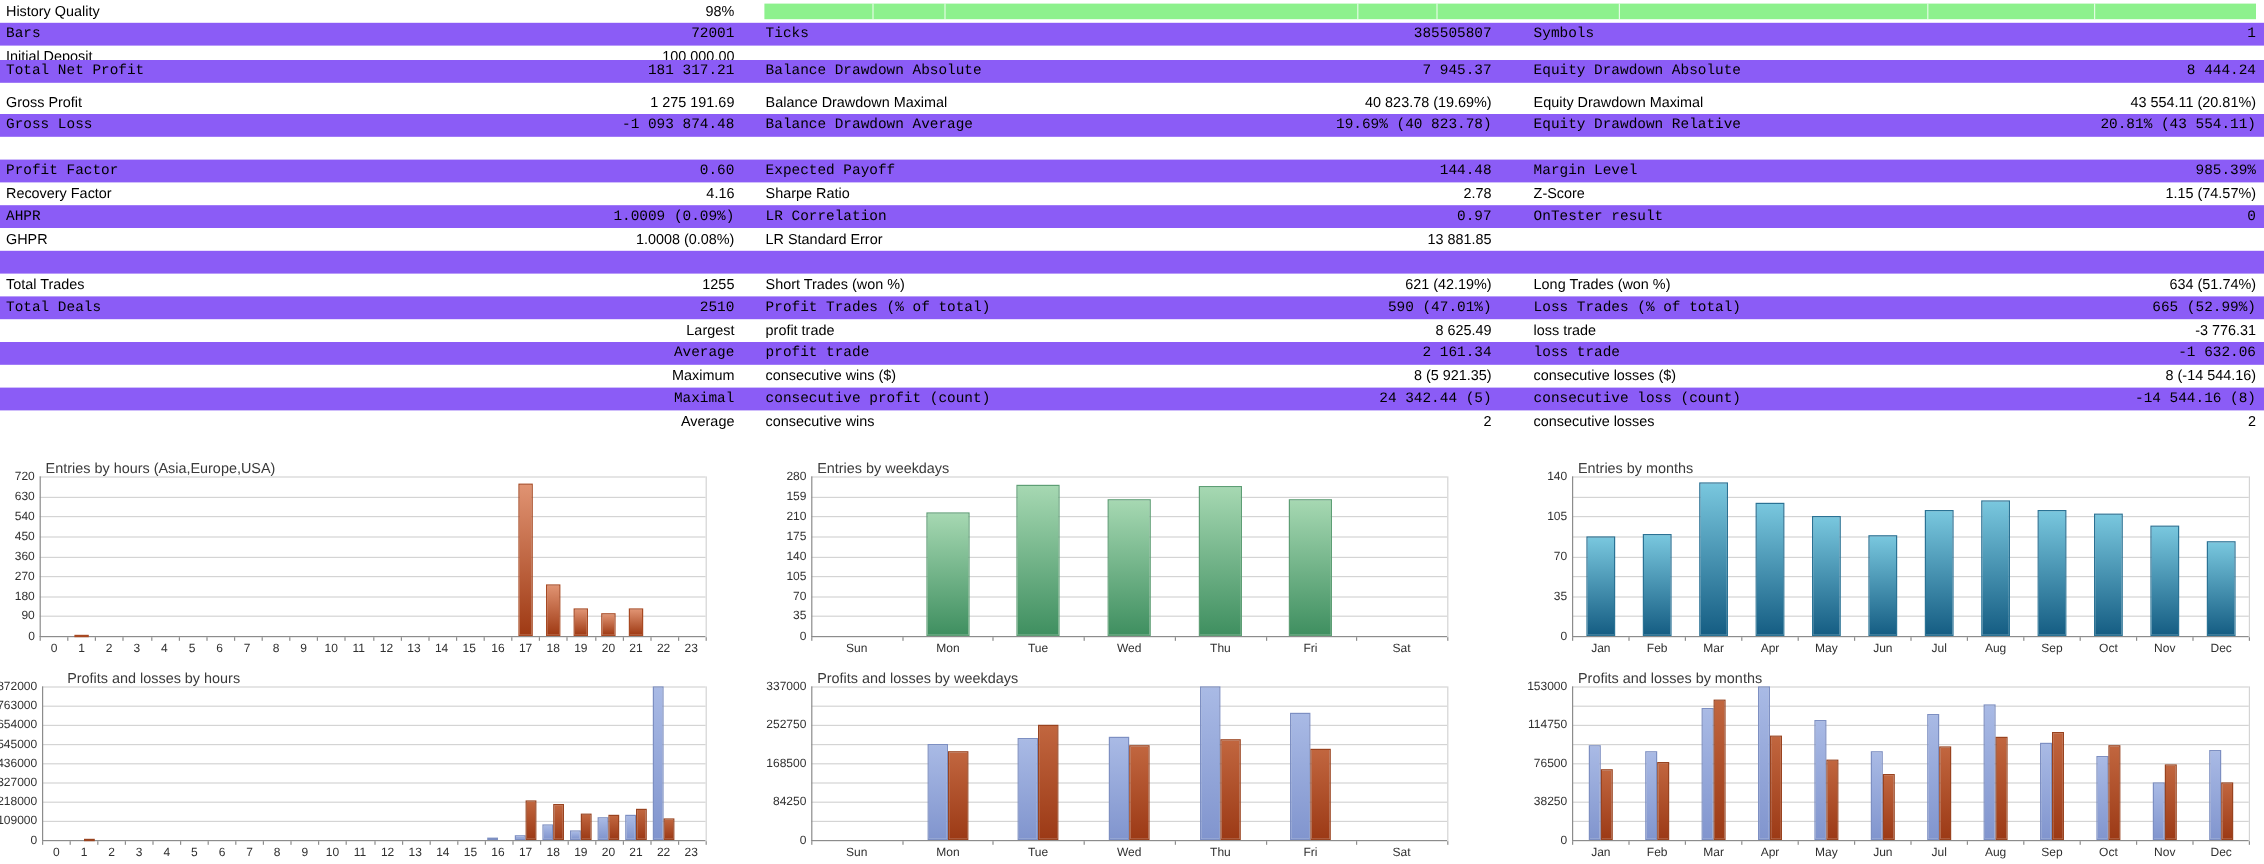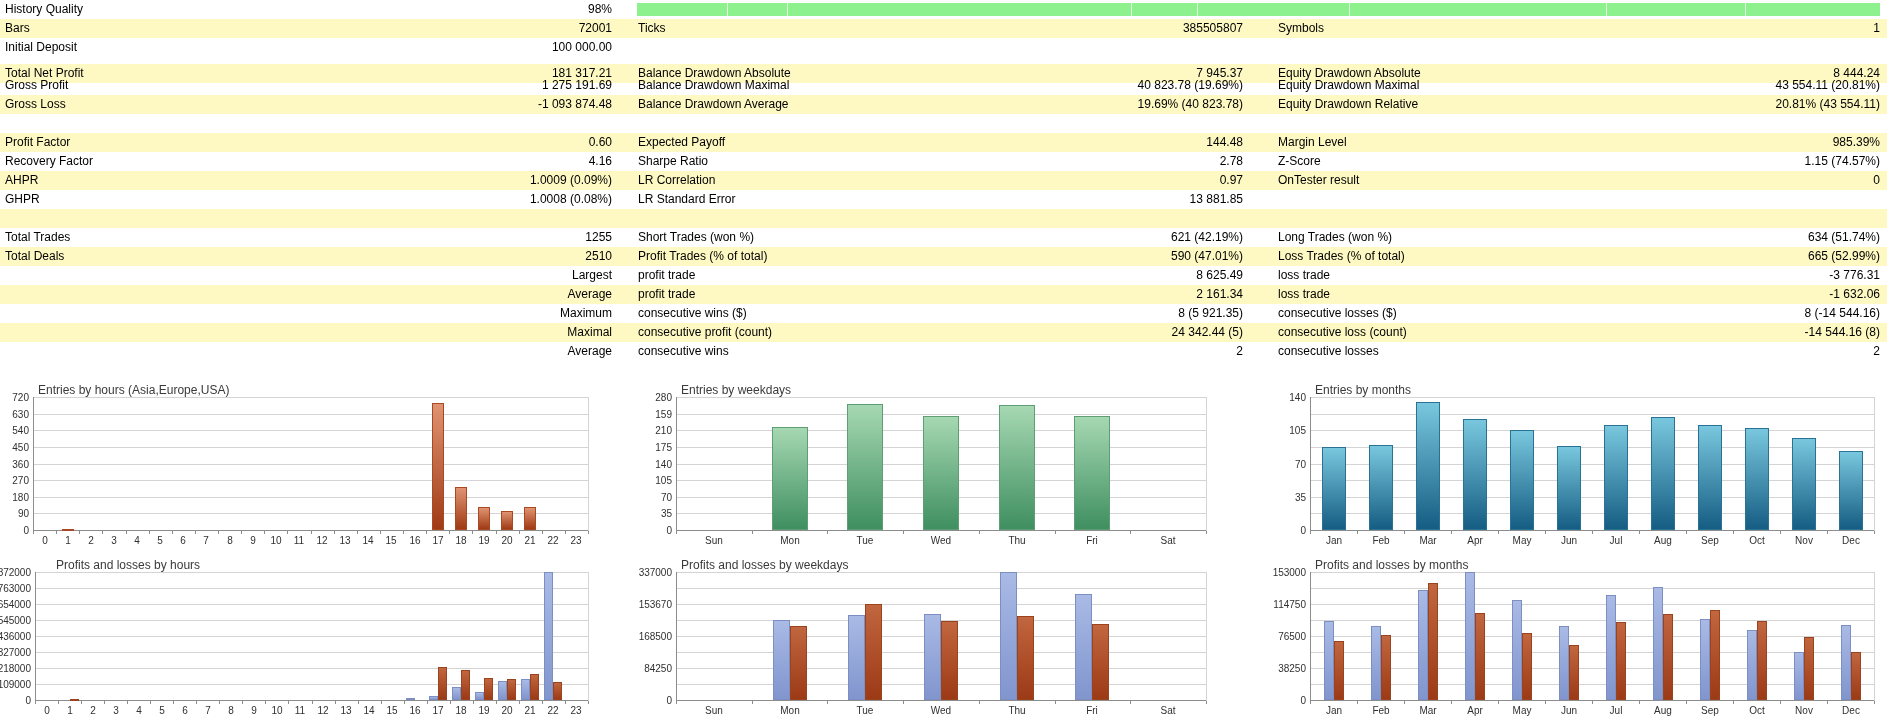--- a/index.html
+++ b/index.html
@@ -3,21 +3,21 @@
 <meta charset="utf-8">
 <style>
   html,body{margin:0;padding:0;}
   body{
     width:1887px;height:720px;position:relative;overflow:hidden;
     background:#ffffff;font-family:"Liberation Sans",sans-serif;color:#000;
   }
   
   #stats-table{position:absolute;left:0;top:0;width:1887px;height:361px;}
   .row{position:absolute;left:0;width:1887px;height:19px;line-height:19px;font-size:12px;}
-  .row.alt{background:#fef9c3;}
+  .row.alt{background:#8b5cf6;font-family:Liberation Mono, monospace;}
   .cell{position:absolute;top:0;height:19px;white-space:nowrap;}
   .val{text-align:center;}
   .c1l{left:5px;}
   .c1v{right:1275px;}
   .c2l{left:638px;}
   .c2v{right:644px;}
   .c3l{left:1278px;}
   .c3v{right:7px;}
   
   .qbar{position:absolute;left:637px;top:3px;width:1243px;height:13px;}
@@ -56,21 +56,21 @@
       <span class="cell val c1v">72001</span>
       <span class="cell c2l">Ticks</span>
       <span class="cell val c2v">385505807</span>
       <span class="cell c3l">Symbols</span>
       <span class="cell val c3v">1</span>
     </div>
     <div class="row" style="top: 38px;">
       <span class="cell c1l">Initial Deposit</span>
       <span class="cell val c1v">100 000.00</span>
     </div>
-    <div class="row alt" style="top: 64px;">
+    <div class="row alt" style="top: 50px;">
       <span class="cell c1l">Total Net Profit</span>
       <span class="cell val c1v">181 317.21</span>
       <span class="cell c2l">Balance Drawdown Absolute</span>
       <span class="cell val c2v">7 945.37</span>
       <span class="cell c3l">Equity Drawdown Absolute</span>
       <span class="cell val c3v">8 444.24</span>
     </div>
     <div class="row" style="top: 76px;">
       <span class="cell c1l">Gross Profit</span>
       <span class="cell val c1v">1 275 191.69</span>
@@ -442,21 +442,21 @@
       <div class="grid" style="left: 676px; width: 530px; top: 243px;"></div>
       <div class="grid" style="left: 676px; width: 530px; top: 259px;"></div>
       <div class="grid" style="left: 676px; width: 530px; top: 275px;"></div>
       <div class="grid" style="left: 676px; width: 530px; top: 291px;"></div>
       <div class="grid" style="left: 676px; width: 530px; top: 307px;"></div>
       <div class="grid" style="left: 676px; width: 530px; top: 323px;"></div>
       <div class="axish" style="left: 676px; width: 530px; top: 339px;"></div>
       <div class="axisv" style="left: 676px; top: 211px; height: 129px;"></div>
       <div class="pborder" style="left: 1206px; top: 211px; height: 129px;"></div>
       <div class="ylab" style="width: 46px; left: 626px; top: 206px;">337000</div>
-      <div class="ylab" style="width: 46px; left: 626px; top: 238px;">153670</div>
+      <div class="ylab" style="width: 46px; left: 626px; top: 238px;">252750</div>
       <div class="ylab" style="width: 46px; left: 626px; top: 270px;">168500</div>
       <div class="ylab" style="width: 46px; left: 626px; top: 302px;">84250</div>
       <div class="ylab" style="width: 46px; left: 626px; top: 334px;">0</div>
       <div class="tick" style="left: 676px; top: 340px;"></div>
       <div class="tick" style="left: 752px; top: 340px;"></div>
       <div class="tick" style="left: 827px; top: 340px;"></div>
       <div class="tick" style="left: 903px; top: 340px;"></div>
       <div class="tick" style="left: 979px; top: 340px;"></div>
       <div class="tick" style="left: 1055px; top: 340px;"></div>
       <div class="tick" style="left: 1130px; top: 340px;"></div>

